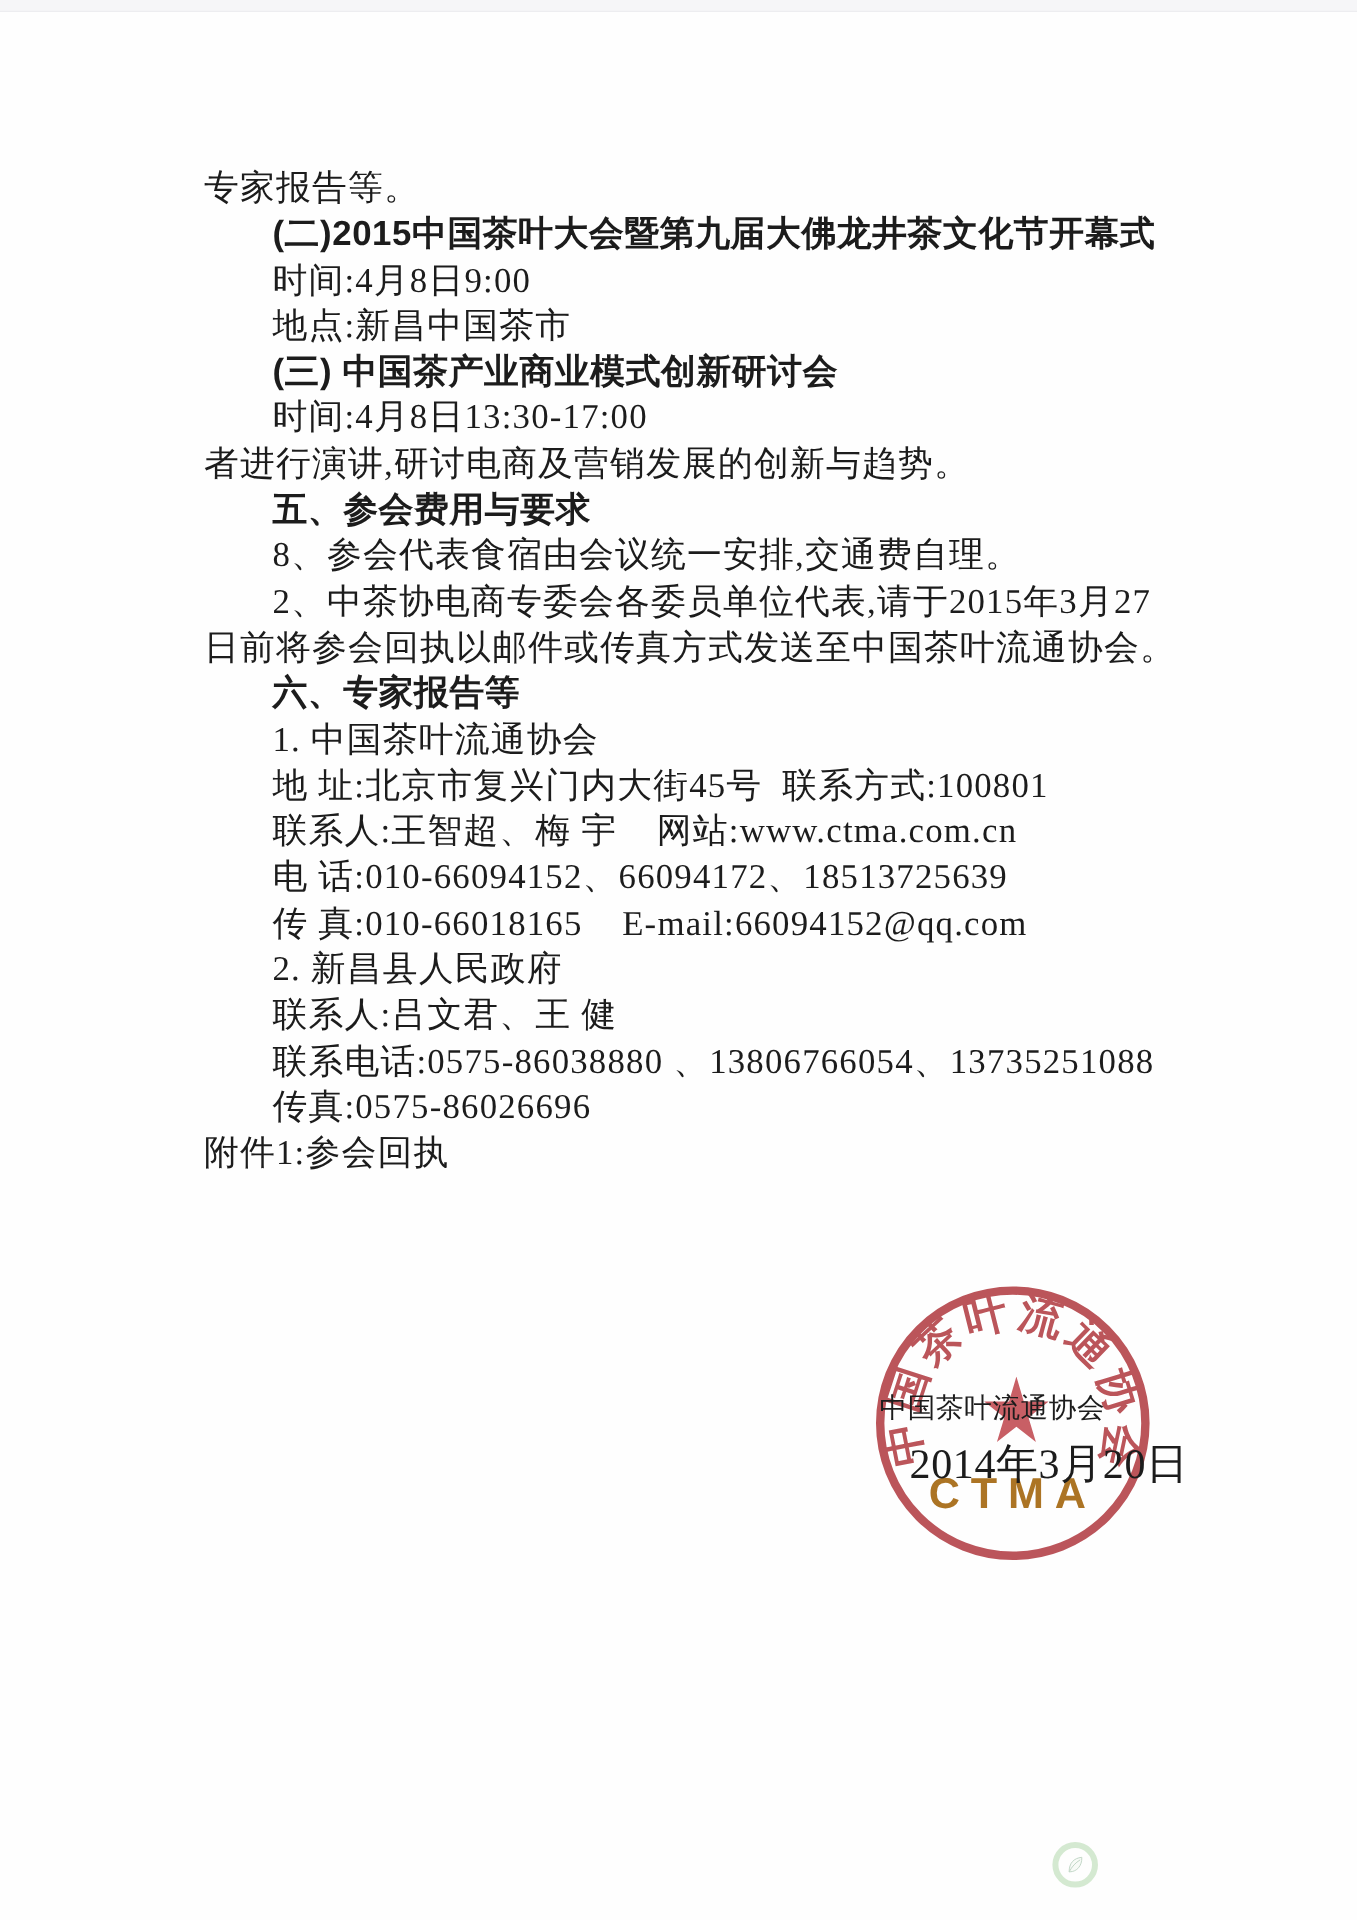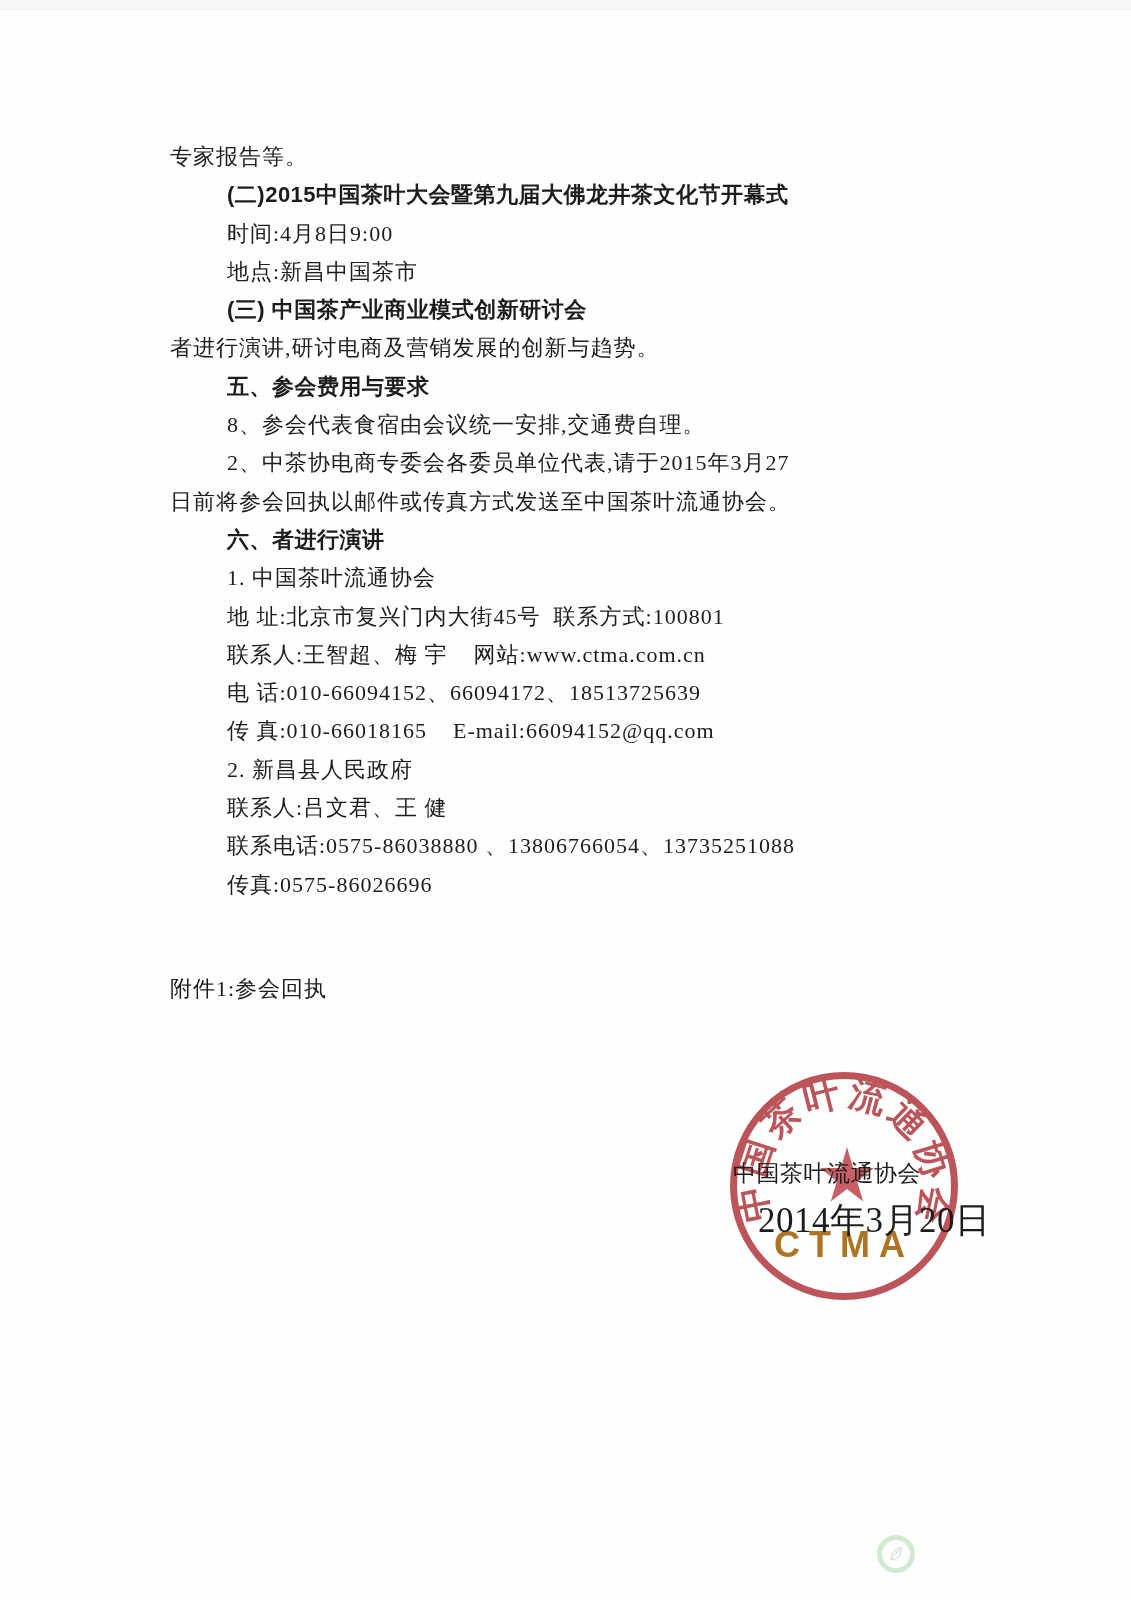--- a/index.html
+++ b/index.html
@@ -18,31 +18,31 @@
     border-bottom: 1px solid #ededf0;
   }
   
   .doc-body {
     position: absolute; left: 170px; top: 138px;
     width: 800px;
   }
   .ln {
     height: 38.3px;
     line-height: 38.3px;
-    font-size: 22px;
+    font-size: 29px;
     letter-spacing: 1px;
     white-space: pre;
   }
   .ln.indent { padding-left: 57px; }
   .ln.bold {
     font-family: "Liberation Sans", sans-serif;
     font-weight: 700;
     letter-spacing: 0.5px;
   }
-  .ln.attach { margin-top: 66px; }
+  .ln.attach { }
   
   .sig-org {
     position: absolute; left: 733px; top: 1158px;
     font-size: 23px; letter-spacing: 0.5px;
     white-space: pre; z-index: 5;
   }
   .sig-date {
     position: absolute; left: 758px; top: 1197px;
     font-size: 35px; letter-spacing: 0.5px;
     white-space: pre; z-index: 5;
@@ -113,26 +113,27 @@
 <body>
 
 <div class="scan-edge-top"></div>
 
 <div class="doc-body">
   <div class="ln">专家报告等。</div>
   <div class="ln indent bold">(二)2015中国茶叶大会暨第九届大佛龙井茶文化节开幕式</div>
   <div class="ln indent">时间:4月8日9:00</div>
   <div class="ln indent">地点:新昌中国茶市</div>
   <div class="ln indent bold">(三) 中国茶产业商业模式创新研讨会</div>
+  <div class="ln indent">时间:4月8日13:30-17:00</div>
   <div class="ln">者进行演讲,研讨电商及营销发展的创新与趋势。</div>
   <div class="ln indent bold">五、参会费用与要求</div>
   <div class="ln indent">8、参会代表食宿由会议统一安排,交通费自理。</div>
   <div class="ln indent">2、中茶协电商专委会各委员单位代表,请于2015年3月27</div>
   <div class="ln">日前将参会回执以邮件或传真方式发送至中国茶叶流通协会。</div>
-  <div class="ln indent bold">六、者进行演讲</div>
+  <div class="ln indent bold">六、专家报告等</div>
   <div class="ln indent">1. 中国茶叶流通协会</div>
   <div class="ln indent">地 址:北京市复兴门内大街45号  联系方式:100801</div>
   <div class="ln indent">联系人:王智超、梅 宇    网站:www.ctma.com.cn</div>
   <div class="ln indent">电 话:010-66094152、66094172、18513725639</div>
   <div class="ln indent">传 真:010-66018165    E-mail:66094152@qq.com</div>
   <div class="ln indent">2. 新昌县人民政府</div>
   <div class="ln indent">联系人:吕文君、王 健</div>
   <div class="ln indent">联系电话:0575-86038880 、13806766054、13735251088</div>
   <div class="ln indent">传真:0575-86026696</div>
   <div class="ln attach">附件1:参会回执</div>

